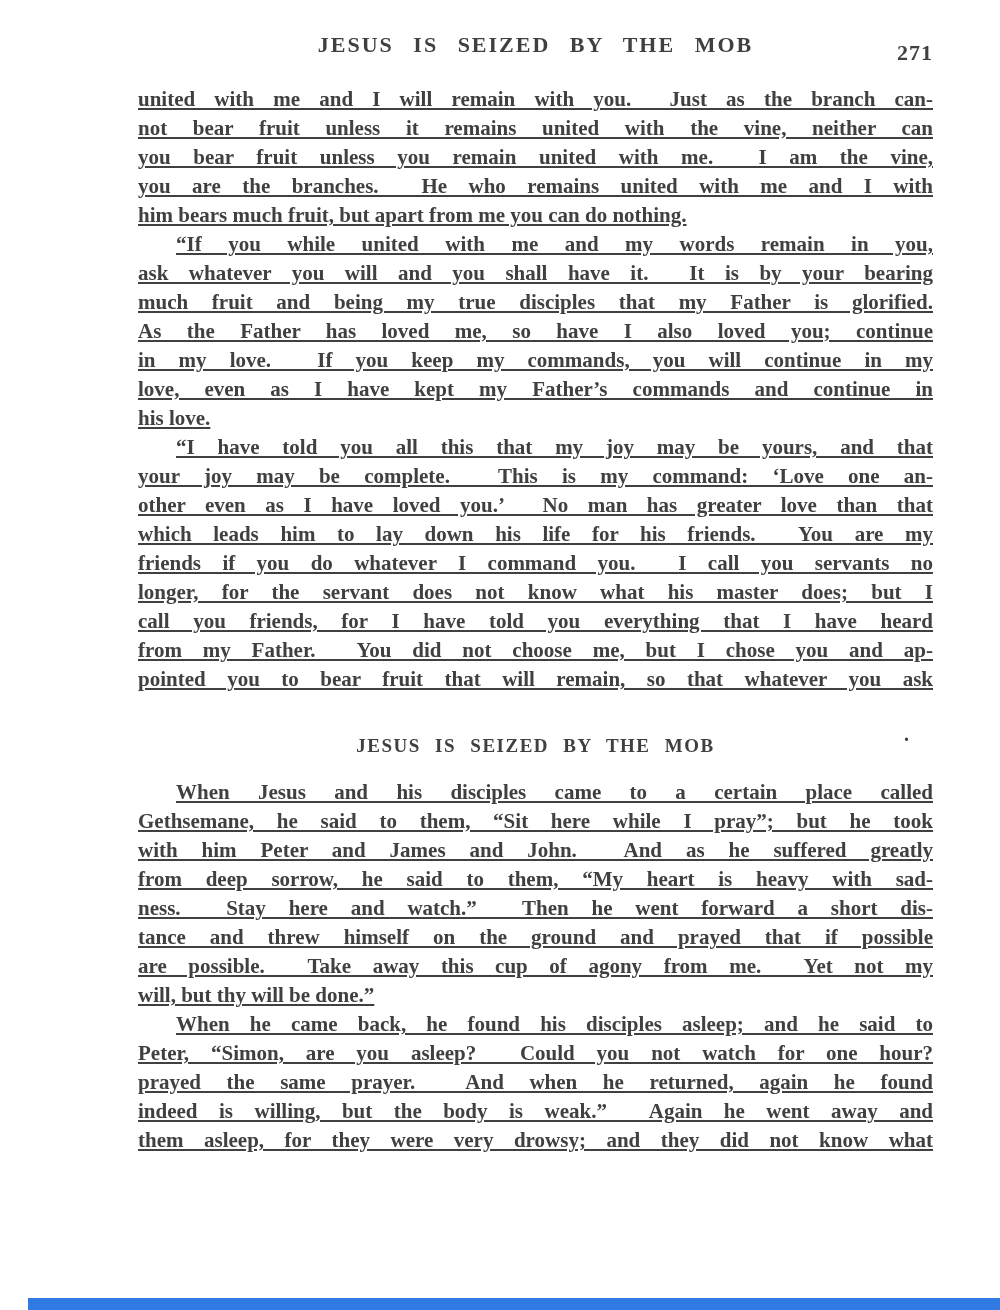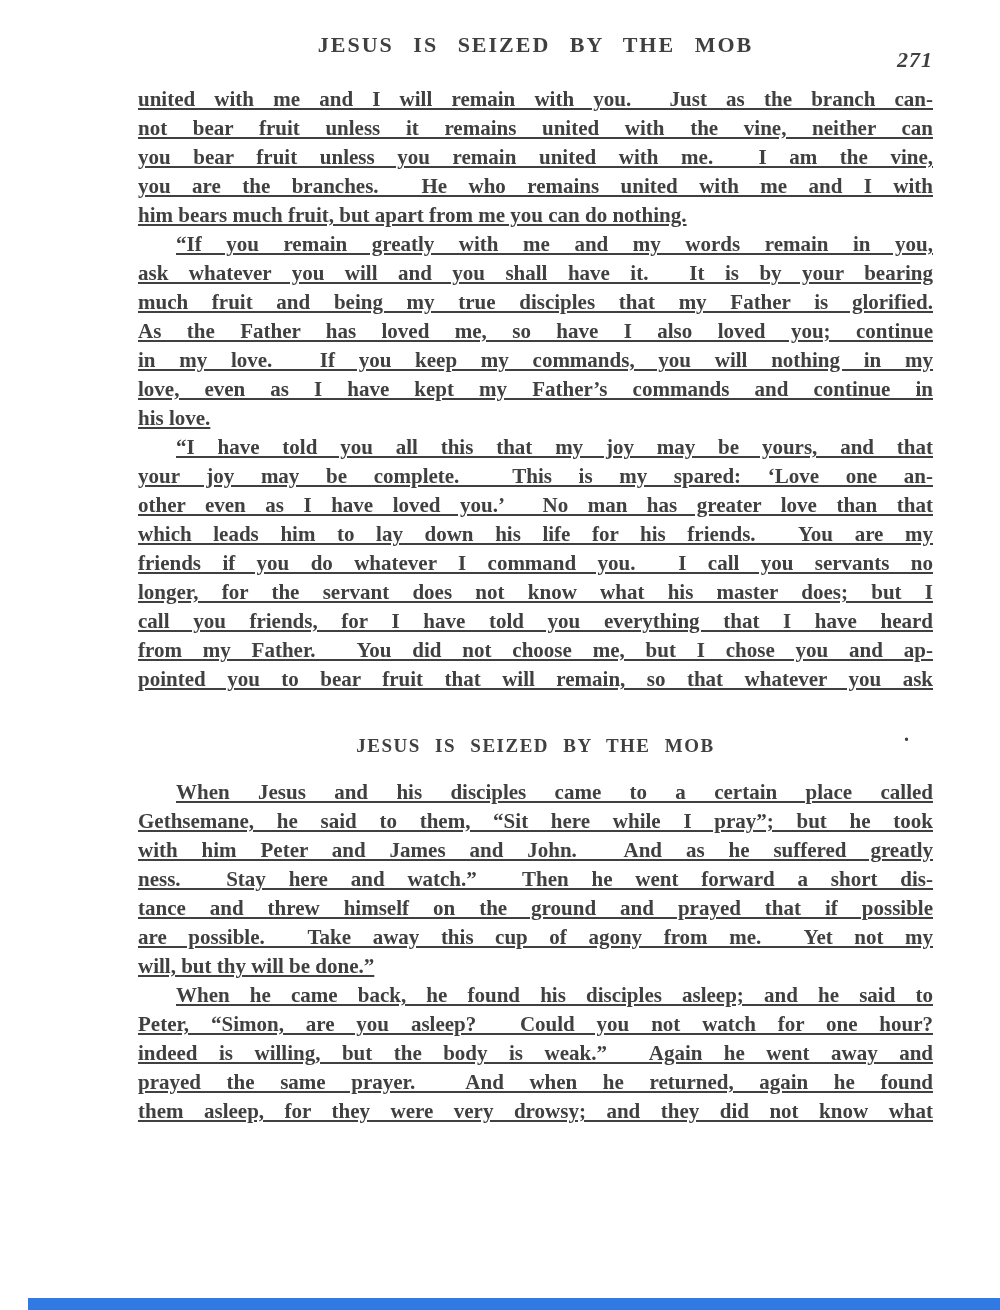--- a/index.html
+++ b/index.html
@@ -19,24 +19,23 @@
     width: 795px;
     text-align: center;
     font-size: 22px;
     font-weight: bold;
     letter-spacing: 2px;
     word-spacing: 12px;
   }
   .page-number {
     position: absolute;
     right: 0;
-    top: 15px;
+    top: 8px;
     letter-spacing: 1px;
     word-spacing: normal;
-    font-style: italic;
   }
   .text-block {
     position: absolute;
     left: 110px;
     top: 85px;
     width: 795px;
     font-size: 21px;
     font-weight: bold;
     line-height: 29px;
   }
@@ -85,54 +84,55 @@
 
   <div class="text-block">
       <div class="paragraph">
         <div class="line">united with me and I will remain with you.  Just as the branch can-</div>
         <div class="line">not bear fruit unless it remains united with the vine, neither can</div>
         <div class="line">you bear fruit unless you remain united with me.  I am the vine,</div>
         <div class="line">you are the branches.  He who remains united with me and I with</div>
         <div class="line last">him bears much fruit, but apart from me you can do nothing.</div>
       </div>
       <div class="paragraph">
-        <div class="line indent">“If you remain greatly with me and my words remain in you,</div>
+        <div class="line indent">“If you while united with me and my words remain in you,</div>
         <div class="line">ask whatever you will and you shall have it.  It is by your bearing</div>
         <div class="line">much fruit and being my true disciples that my Father is glorified.</div>
         <div class="line">As the Father has loved me, so have I also loved you; continue</div>
-        <div class="line">in my love.  If you keep my commands, you will nothing in my</div>
+        <div class="line">in my love.  If you keep my commands, you will continue in my</div>
         <div class="line">love, even as I have kept my Father’s commands and continue in</div>
         <div class="line last">his love.</div>
       </div>
       <div class="paragraph">
         <div class="line indent">“I have told you all this that my joy may be yours, and that</div>
-        <div class="line">your joy may be complete.  This is my spared: ‘Love one an-</div>
+        <div class="line">your joy may be complete.  This is my command: ‘Love one an-</div>
         <div class="line">other even as I have loved you.’  No man has greater love than that</div>
         <div class="line">which leads him to lay down his life for his friends.  You are my</div>
         <div class="line">friends if you do whatever I command you.  I call you servants no</div>
         <div class="line">longer, for the servant does not know what his master does; but I</div>
         <div class="line">call you friends, for I have told you everything that I have heard</div>
         <div class="line">from my Father.  You did not choose me, but I chose you and ap-</div>
         <div class="line">pointed you to bear fruit that will remain, so that whatever you ask</div>
       </div>
       <div class="section-heading">JESUS IS SEIZED BY THE MOB</div>
       <div class="paragraph">
         <div class="line indent">When Jesus and his disciples came to a certain place called</div>
         <div class="line">Gethsemane, he said to them, “Sit here while I pray”; but he took</div>
         <div class="line">with him Peter and James and John.  And as he suffered greatly</div>
+        <div class="line">from deep sorrow, he said to them, “My heart is heavy with sad-</div>
         <div class="line">ness.  Stay here and watch.”  Then he went forward a short dis-</div>
         <div class="line">tance and threw himself on the ground and prayed that if possible</div>
         <div class="line">are possible.  Take away this cup of agony from me.  Yet not my</div>
         <div class="line last">will, but thy will be done.”</div>
       </div>
       <div class="paragraph">
         <div class="line indent">When he came back, he found his disciples asleep; and he said to</div>
         <div class="line">Peter, “Simon, are you asleep?  Could you not watch for one hour?</div>
+        <div class="line">prayed the same prayer.  And when he returned, again he found</div>
         <div class="line">indeed is willing, but the body is weak.”  Again he went away and</div>
-        <div class="line">prayed the same prayer.  And when he returned, again he found</div>
         <div class="line">them asleep, for they were very drowsy; and they did not know what</div>
       </div>
     </div>
 
   <span class="stray-mark">.</span>
 
   <div class="bottom-bar" style="background: rgb(49, 121, 227);"></div>
 
 </div>
 

